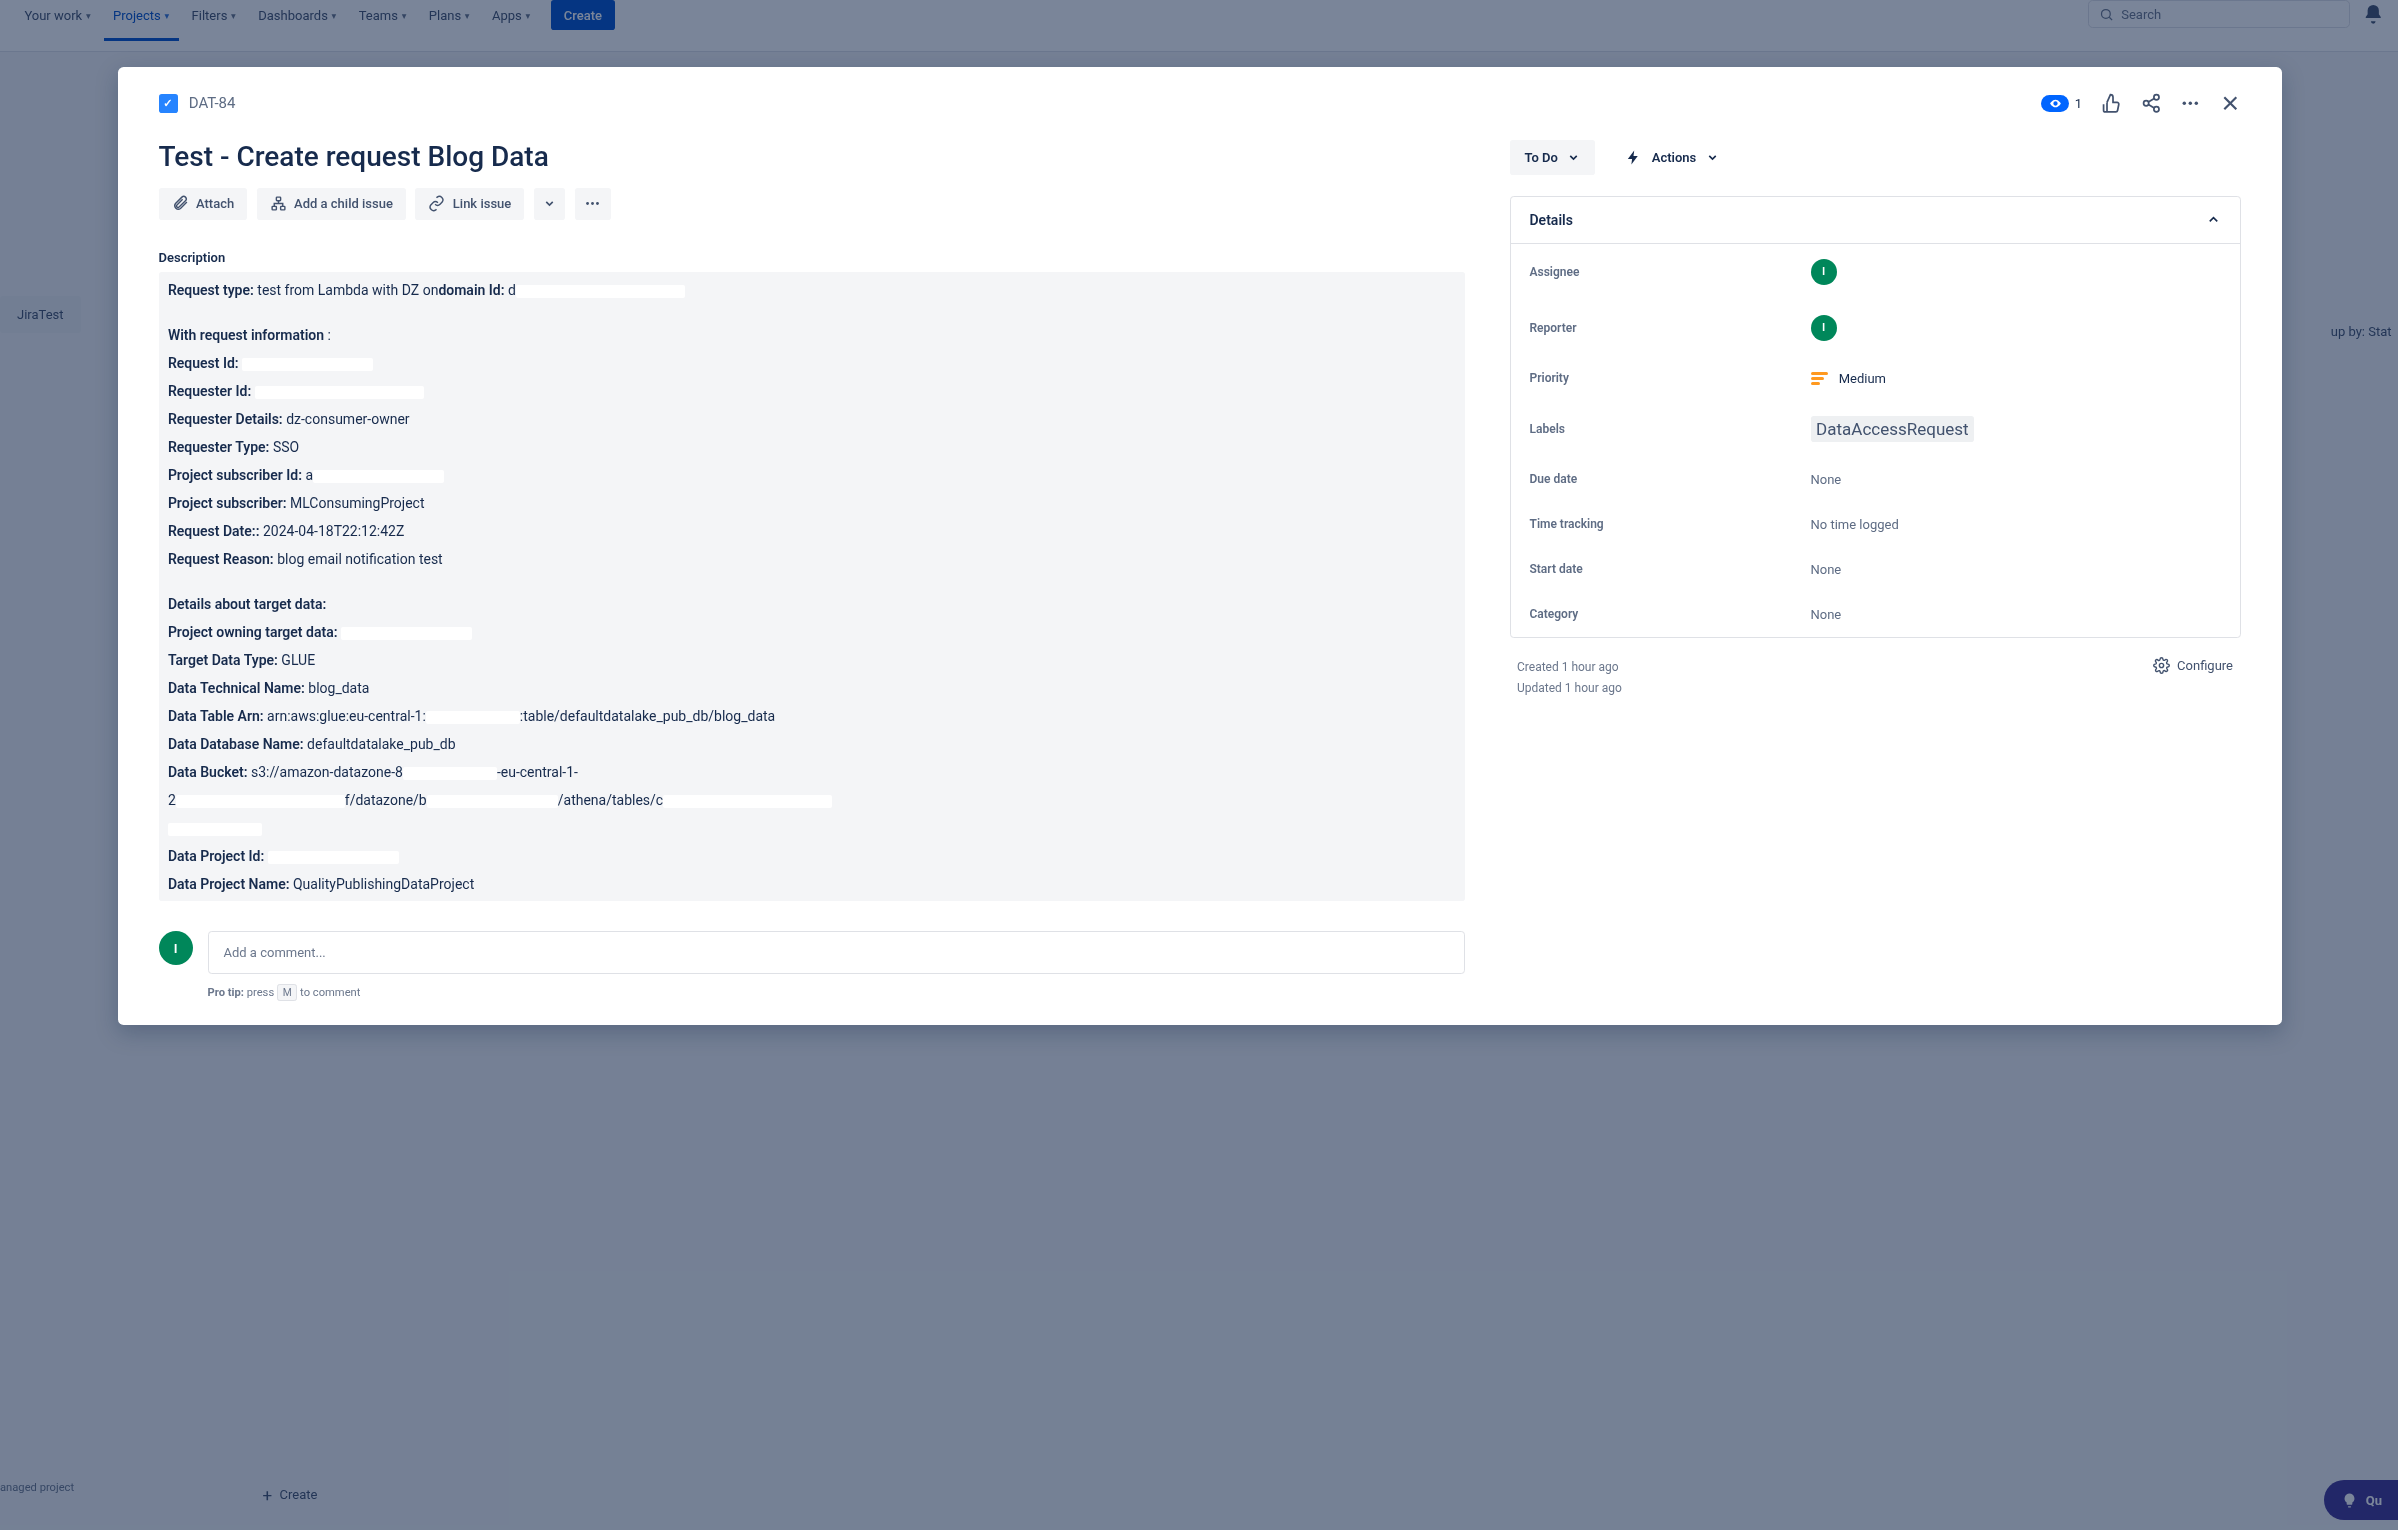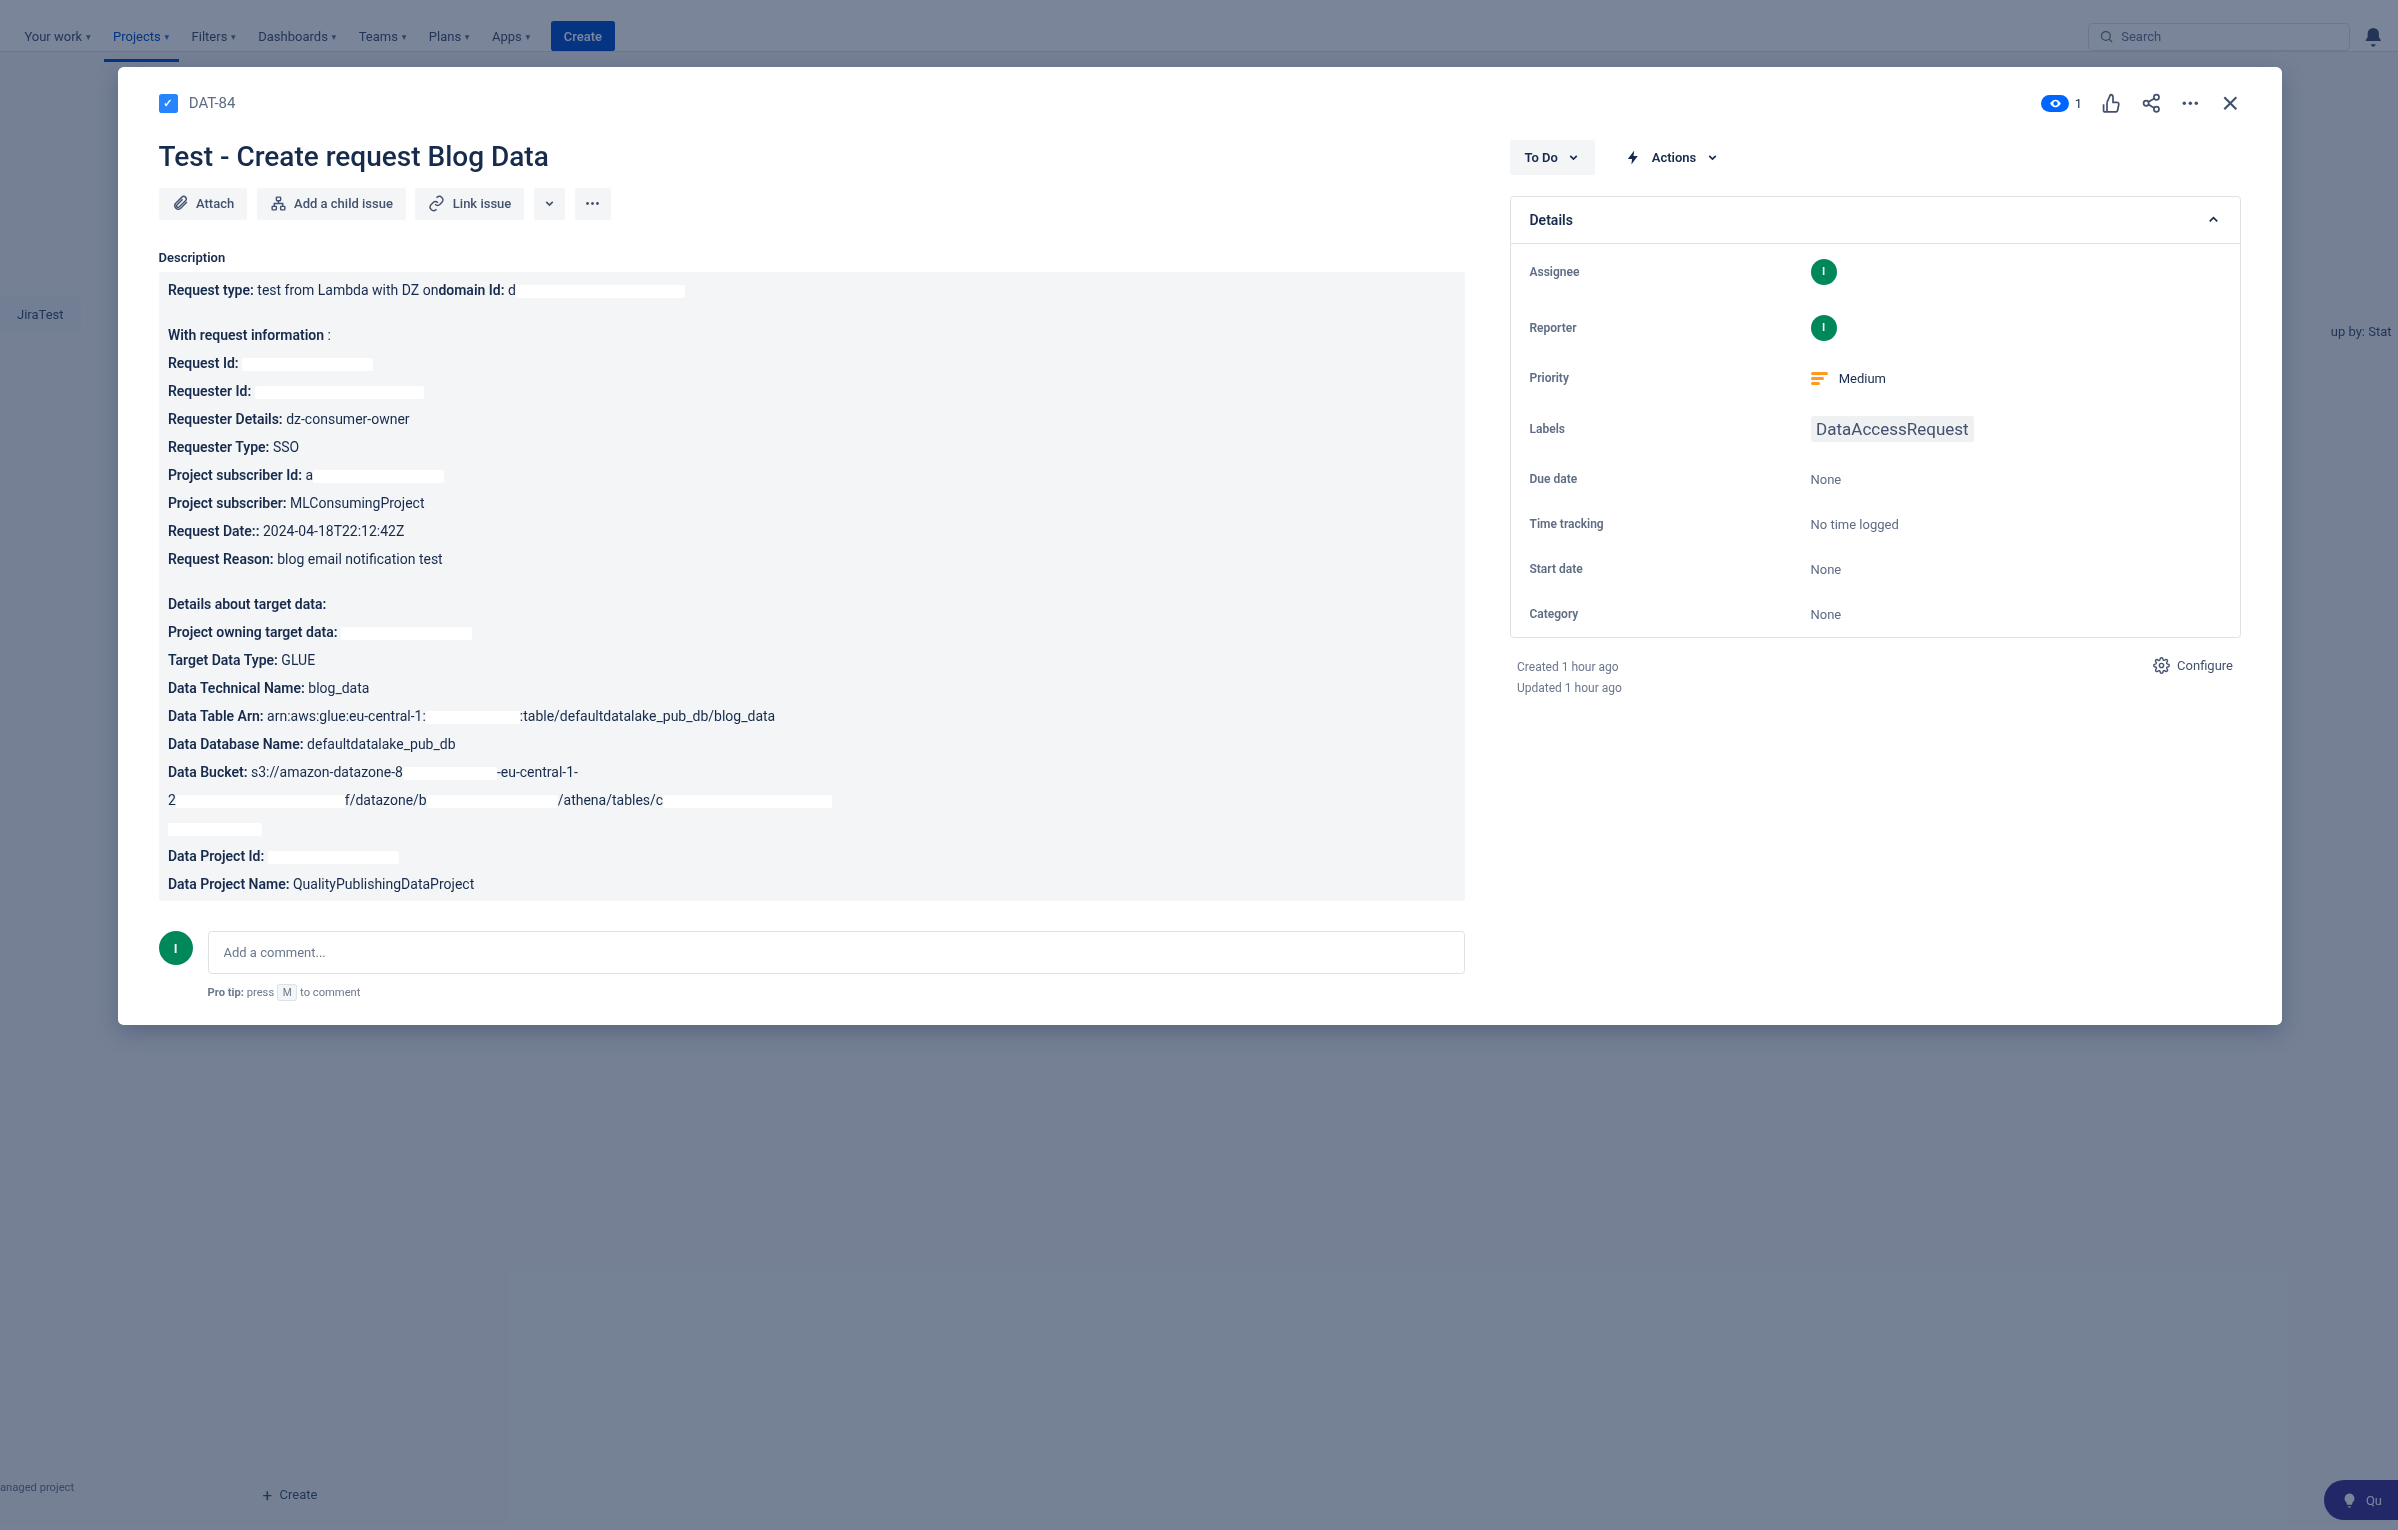--- a/index.html
+++ b/index.html
@@ -13,21 +13,21 @@
   overflow: hidden;
   position: relative;
 }
 
 
 .topnav {
   height: 52px;
   background: #fff;
   border-bottom: 1.9px solid #dfe1e6;
   display: flex;
-  align-items: flex-end;
+  align-items: flex-start;
   padding: 0 15px;
   gap: 3.7px;
   position: relative;
   z-index: 1;
 }
 .topnav-item {
   padding: 7.5px 9.4px;
   color: #42526e;
   font-size: 13px;
   cursor: pointer;
@@ -117,21 +117,21 @@
   position: absolute;
   right: 0;
   bottom: 11.2px;
   background: #403294;
   color: #fff;
   border-radius: 22.5px 0 0 22.5px;
   padding: 11.2px 17px;
   display: flex;
   align-items: center;
   gap: 7.5px;
-  font-weight: 400;
+  font-weight: 700;
 }
 
 
 .overlay {
   position: absolute;
   inset: 0;
   background: rgba(9,30,66,0.54);
   z-index: 10;
 }
 .modal {

